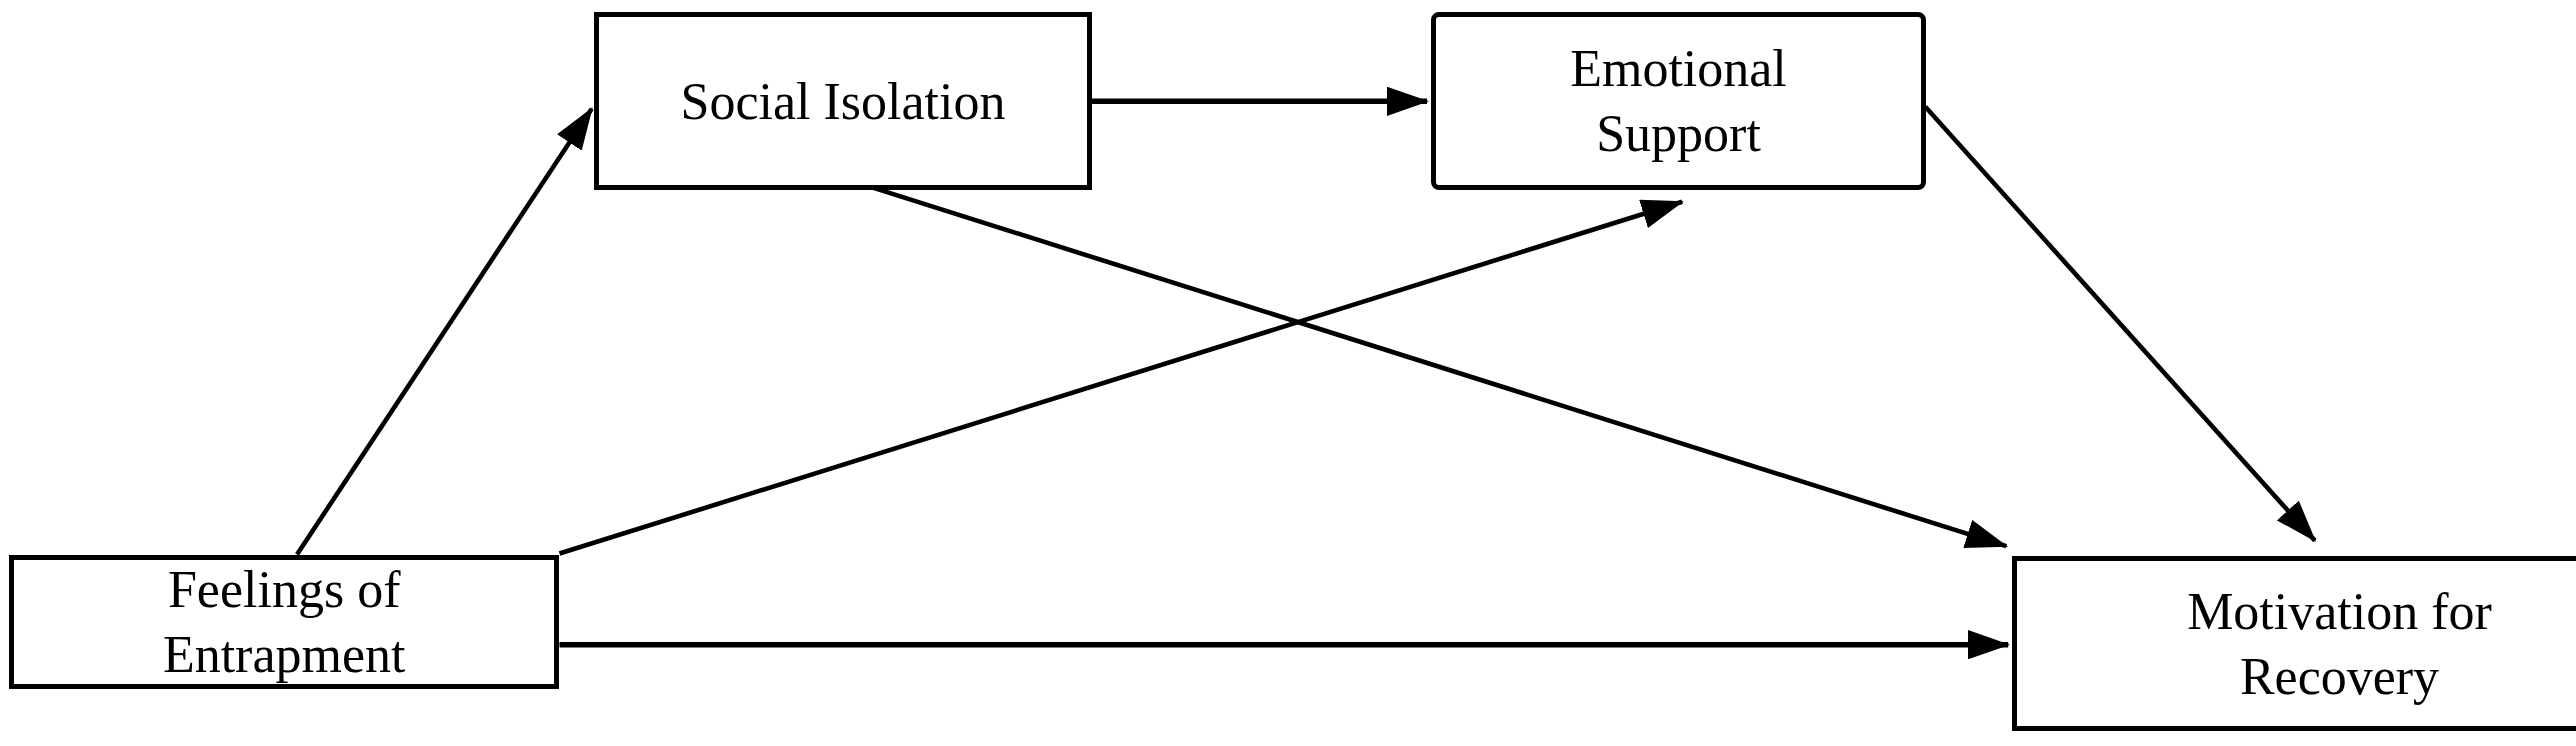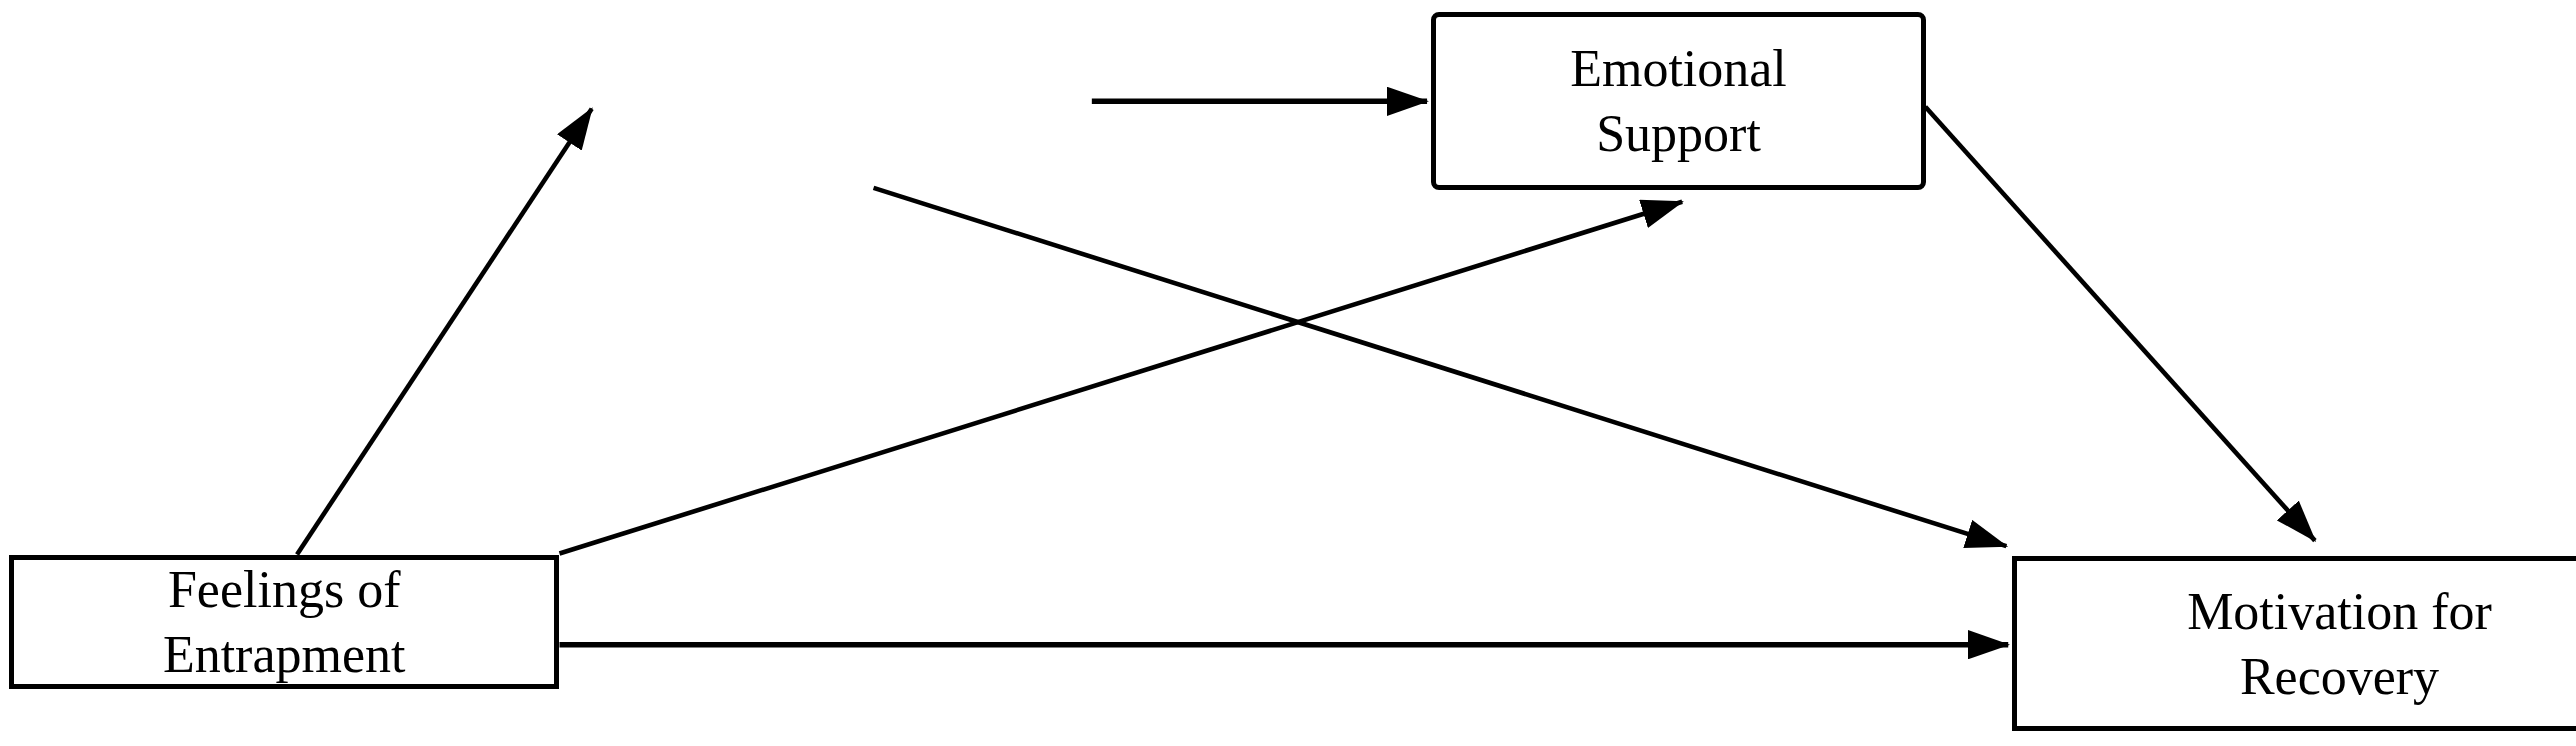--- a/index.html
+++ b/index.html
@@ -68,20 +68,23 @@
     <line class="edge-diag" x1="948" y1="204" x2="2178" y2="593" marker-end="url(#arrowhead)"></line>
     <line class="edge-diag" x1="2090" y1="116" x2="2513" y2="587" marker-end="url(#arrowhead)"></line>
     <line class="edge-horiz" x1="607" y1="700" x2="2180" y2="700" marker-end="url(#arrowhead)"></line>
   </svg>
 
   <div class="node node-feelings">
     <span class="label">Feelings of
 Entrapment</span>
   </div>
 
+  <div class="node node-social">
+    <span class="label">Social Isolation</span>
+  </div>
 
   <div class="node node-emotional">
     <span class="label">Emotional
 Support</span>
   </div>
 
   <div class="node node-motivation">
     <span class="label">Motivation for
 Recovery</span>
   </div>

